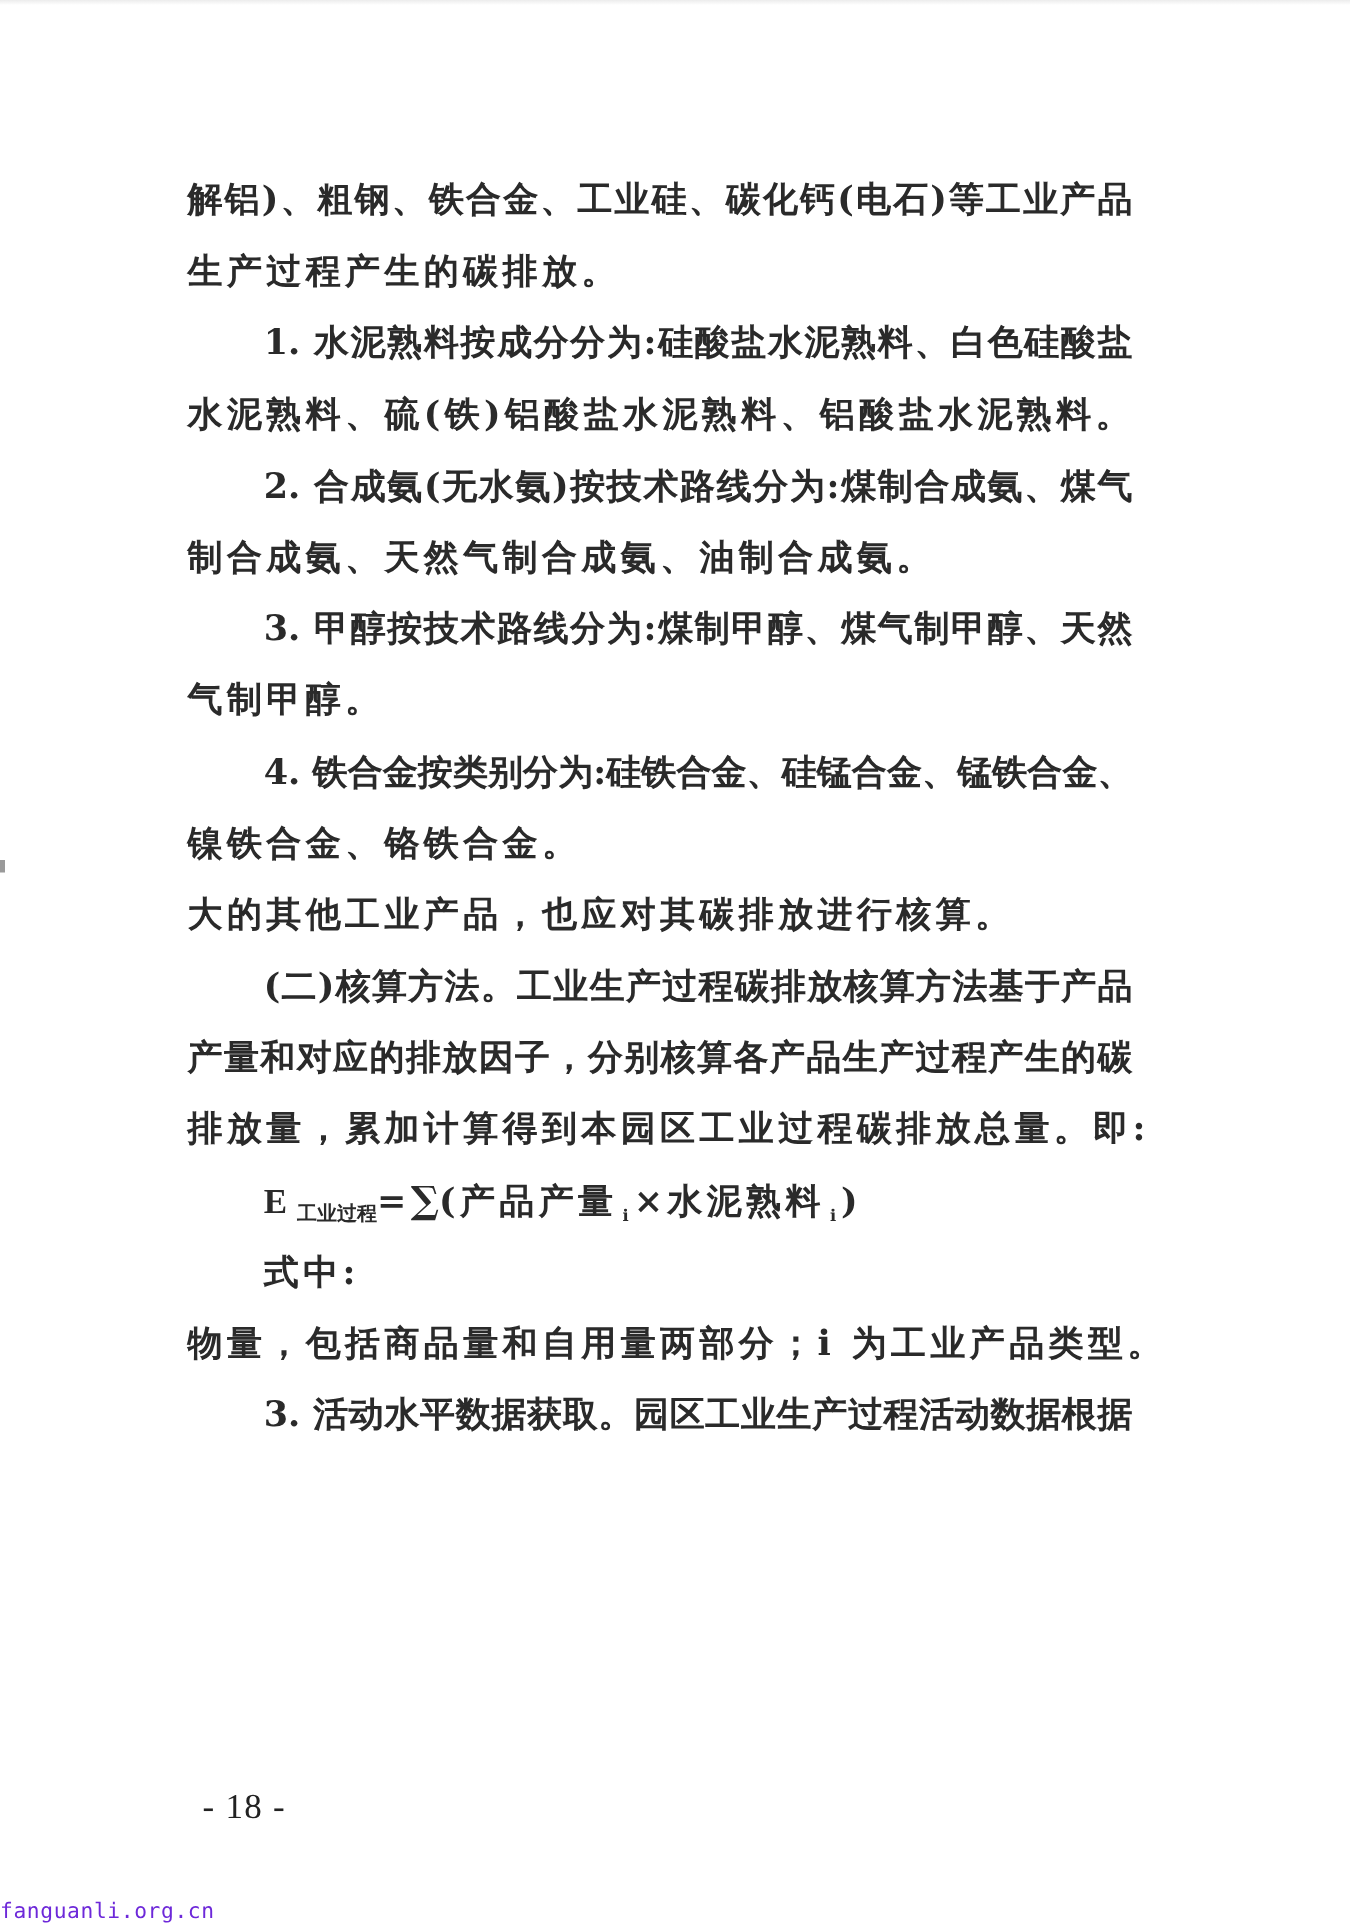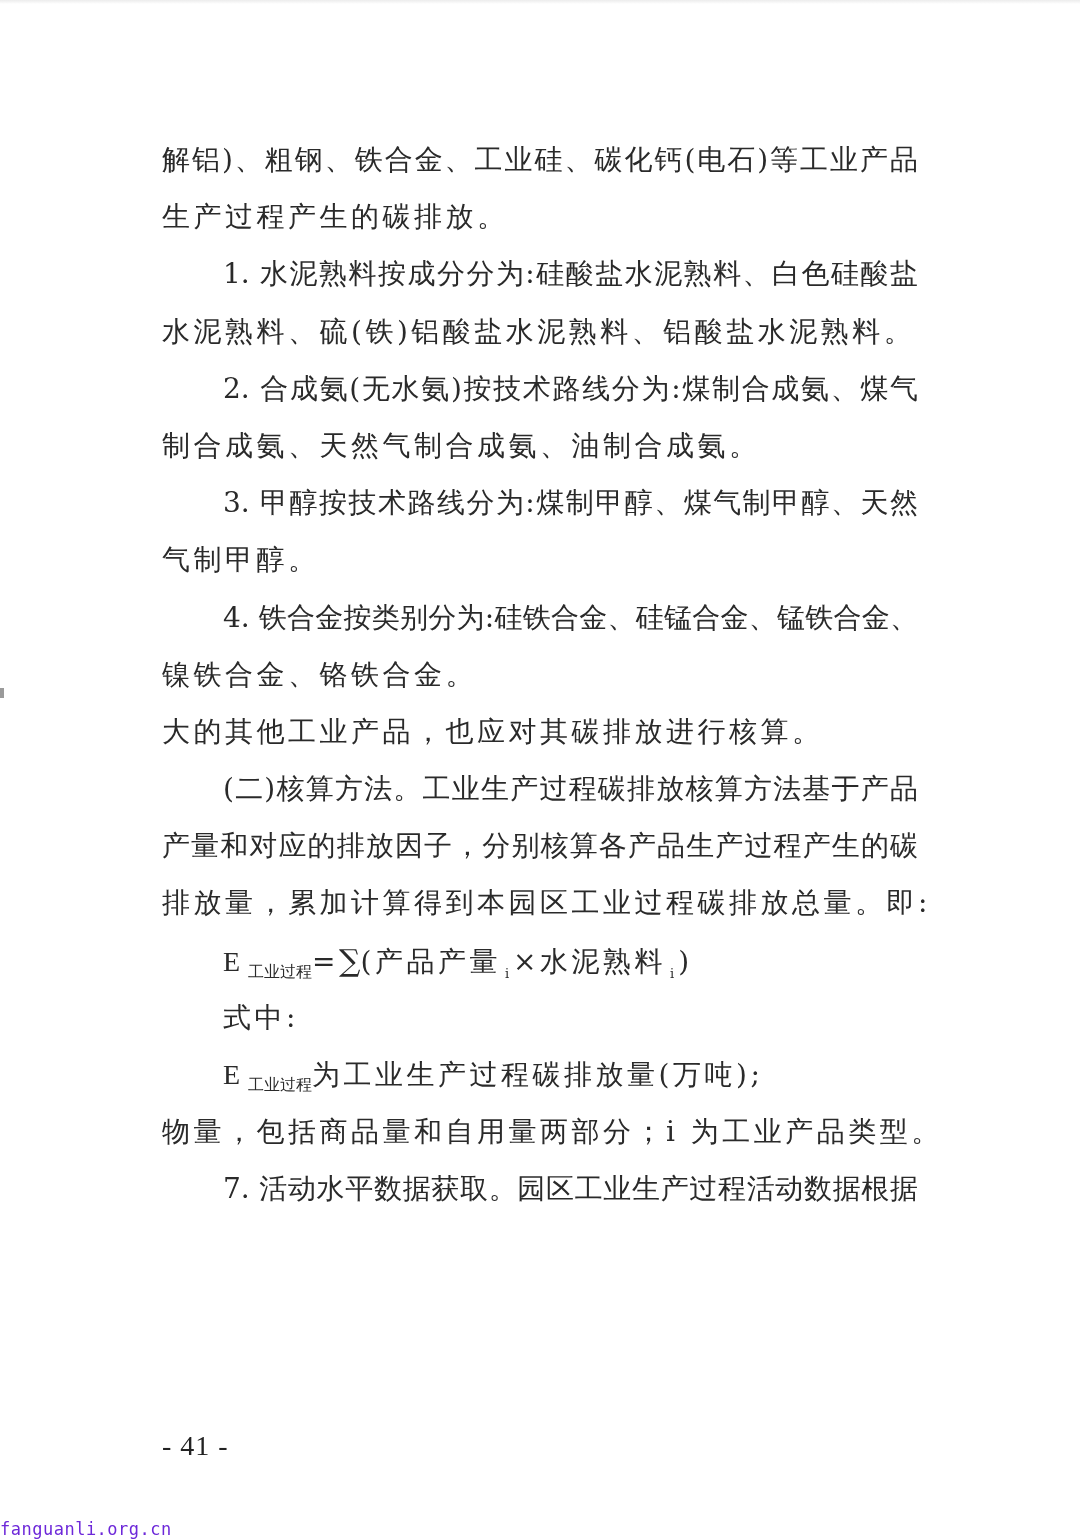--- a/index.html
+++ b/index.html
@@ -16,23 +16,24 @@
       color: #2a2a2a;
     }
     .top-edge {
       position: absolute;
       left: 0; top: 0;
       width: 1080px; height: 4px;
       background: linear-gradient(to bottom, #ececec, #ffffff);
     }
     .page {
       position: absolute;
-      left: 162px;
+      left: 150px;
       top: 137px;
       width: 756px;
+      font-weight: bold;
     }
     .line {
       position: relative;
       height: 57.2px;
       line-height: 46px;
       font-size: 28px;
       letter-spacing: 3.5px;
       white-space: nowrap;
     }
     .indent {
@@ -110,23 +111,20 @@
   <div class="line indent justify">(二)核算方法。工业生产过程碳排放核算方法基于产品</div>
   <div class="line justify">产量和对应的排放因子，分别核算各产品生产过程产生的碳</div>
   <div class="line">排放量，累加计算得到本园区工业过程碳排放总量。即:</div>
 
   <div class="line indent">
     <span class="formula-e">E</span><span class="sub">工业过程</span><span>=</span><span class="sigma">∑</span><span>(产品产量</span><span class="sub-i">i</span><span>×水泥熟料</span><span class="sub-i">i</span><span>)</span>
   </div>
 
   <div class="line indent">式中:</div>
 
-  <div class="line indent">
-    <span class="formula-e">E</span><span class="sub">工业过程</span><span>为工业生产过程碳排放量(万吨);</span>
-  </div>
 
   <div class="line">物量，包括商品量和自用量两部分；i 为工业产品类型。</div>
-  <div class="line indent justify">7. 活动水平数据获取。园区工业生产过程活动数据根据</div>
+  <div class="line indent justify">3. 活动水平数据获取。园区工业生产过程活动数据根据</div>
 </div>
 
-<div class="page-number">- 41 -</div>
+<div class="page-number">- 18 -</div>
 
 <div class="watermark">fanguanli.org.cn</div>
 
 </body></html>

